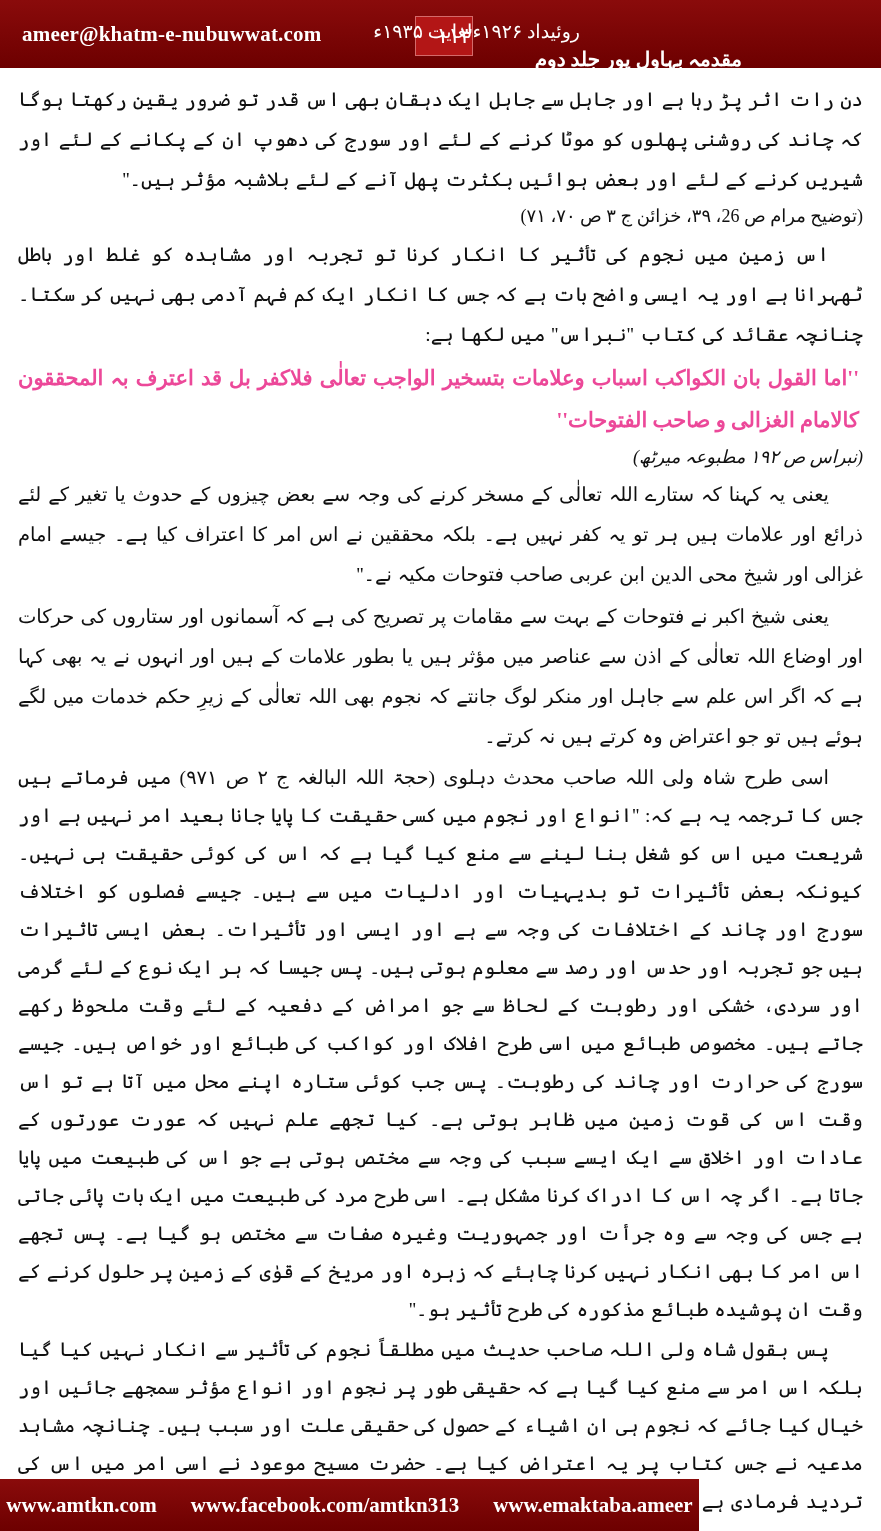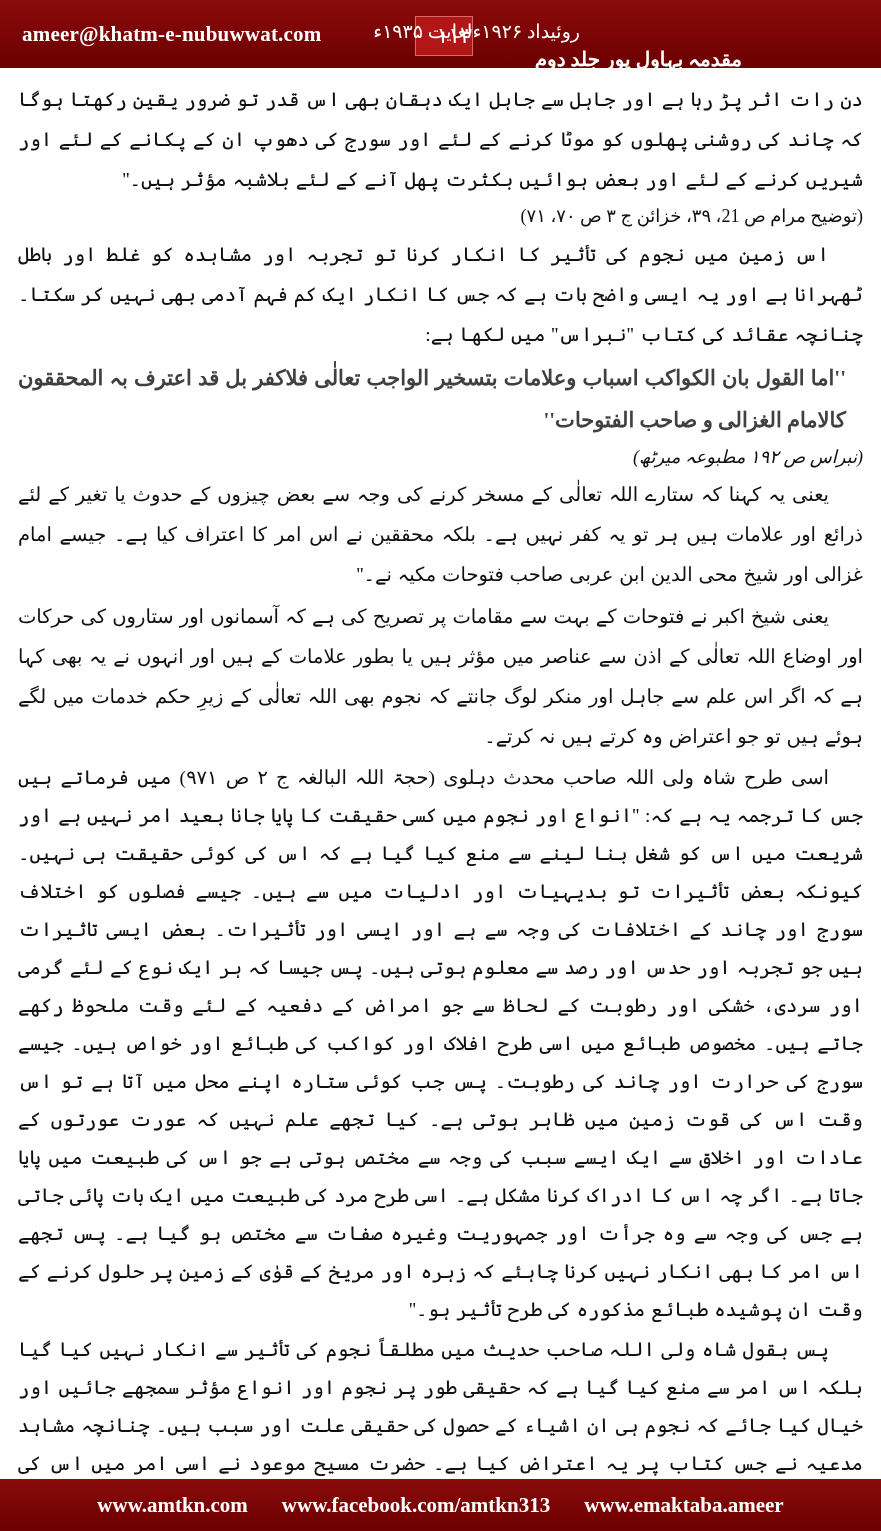--- a/index.html
+++ b/index.html
@@ -123,31 +123,31 @@
     padding-left: 150px;
   }
   .arabic {
     font-family: "Liberation Serif", serif;
     font-weight: bold;
     font-size: 21px;
     line-height: 2.0;
     direction: rtl;
     text-align: justify;
     text-align-last: center;
-    margin: 0 17px 2px 0;
-    color: #404040;
+    margin: 0 4px 2px 0;
+    color: #ec4899;
   }
   .arabic.right-last { text-align-last: right; }
 
   
   .footer {
     position: absolute;
     left: 0;
     bottom: 0;
-    width: 881px;
+    width: 699px;
     height: 52px;
     background: #7b0000;
     background: linear-gradient(180deg, #8a0b0b 0%, #6d0000 100%);
   }
   .footer-inner {
     display: flex;
     align-items: center;
     justify-content: center;
     gap: 34px;
     height: 52px;
@@ -173,21 +173,21 @@
       <div class="hdr-pagebox">۱۱۳</div>
       <div class="hdr-date">روئیداد ۱۹۲۶ءلغایت ۱۹۳۵ء</div>
       <div class="hdr-booktitle">مقدمہ بہاول پور جلد دوم</div>
     </div>
   </div>
 
   <div class="content">
 
     <p class="para no-indent">دن رات اثر پڑ رہا ہے اور جاہل سے جاہل ایک دہقان بھی اس قدر تو ضرور یقین رکھتا ہوگا کہ چاند کی روشنی پھلوں کو موٹا کرنے کے لئے اور سورج کی دھوپ ان کے پکانے کے لئے اور شیریں کرنے کے لئے اور بعض ہوائیں بکثرت پھل آنے کے لئے بلاشبہ مؤثر ہیں۔''</p>
 
-    <p class="ref center-left">(توضیح مرام ص 21، ۳۹، خزائن ج ۳ ص ۷۰، ۷۱)</p>
+    <p class="ref center-left">(توضیح مرام ص 26، ۳۹، خزائن ج ۳ ص ۷۰، ۷۱)</p>
 
     <p class="para">اس زمین میں نجوم کی تأثیر کا انکار کرنا تو تجربہ اور مشاہدہ کو غلط اور باطل ٹھہرانا ہے اور یہ ایسی واضح بات ہے کہ جس کا انکار ایک کم فہم آدمی بھی نہیں کر سکتا۔ چنانچہ عقائد کی کتاب ''نبراس'' میں لکھا ہے:</p>
 
     <p class="arabic right-last">''اما القول بان الکواکب اسباب وعلامات بتسخیر الواجب تعالٰی فلاکفر بل قد اعترف بہ المحققون کالامام الغزالی و صاحب الفتوحات''</p>
 
     <p class="ref" style="text-align:right; padding-left:0px;font-style:italic;">(نبراس ص ۱۹۲ مطبوعہ میرٹھ)</p>
 
     <p class="para">یعنی یہ کہنا کہ ستارے اللہ تعالٰی کے مسخر کرنے کی وجہ سے بعض چیزوں کے حدوث یا تغیر کے لئے ذرائع اور علامات ہیں ہر تو یہ کفر نہیں ہے۔ بلکہ محققین نے اس امر کا اعتراف کیا ہے۔ جیسے امام غزالی اور شیخ محی الدین ابن عربی صاحب فتوحات مکیہ نے۔''</p>
 
 

